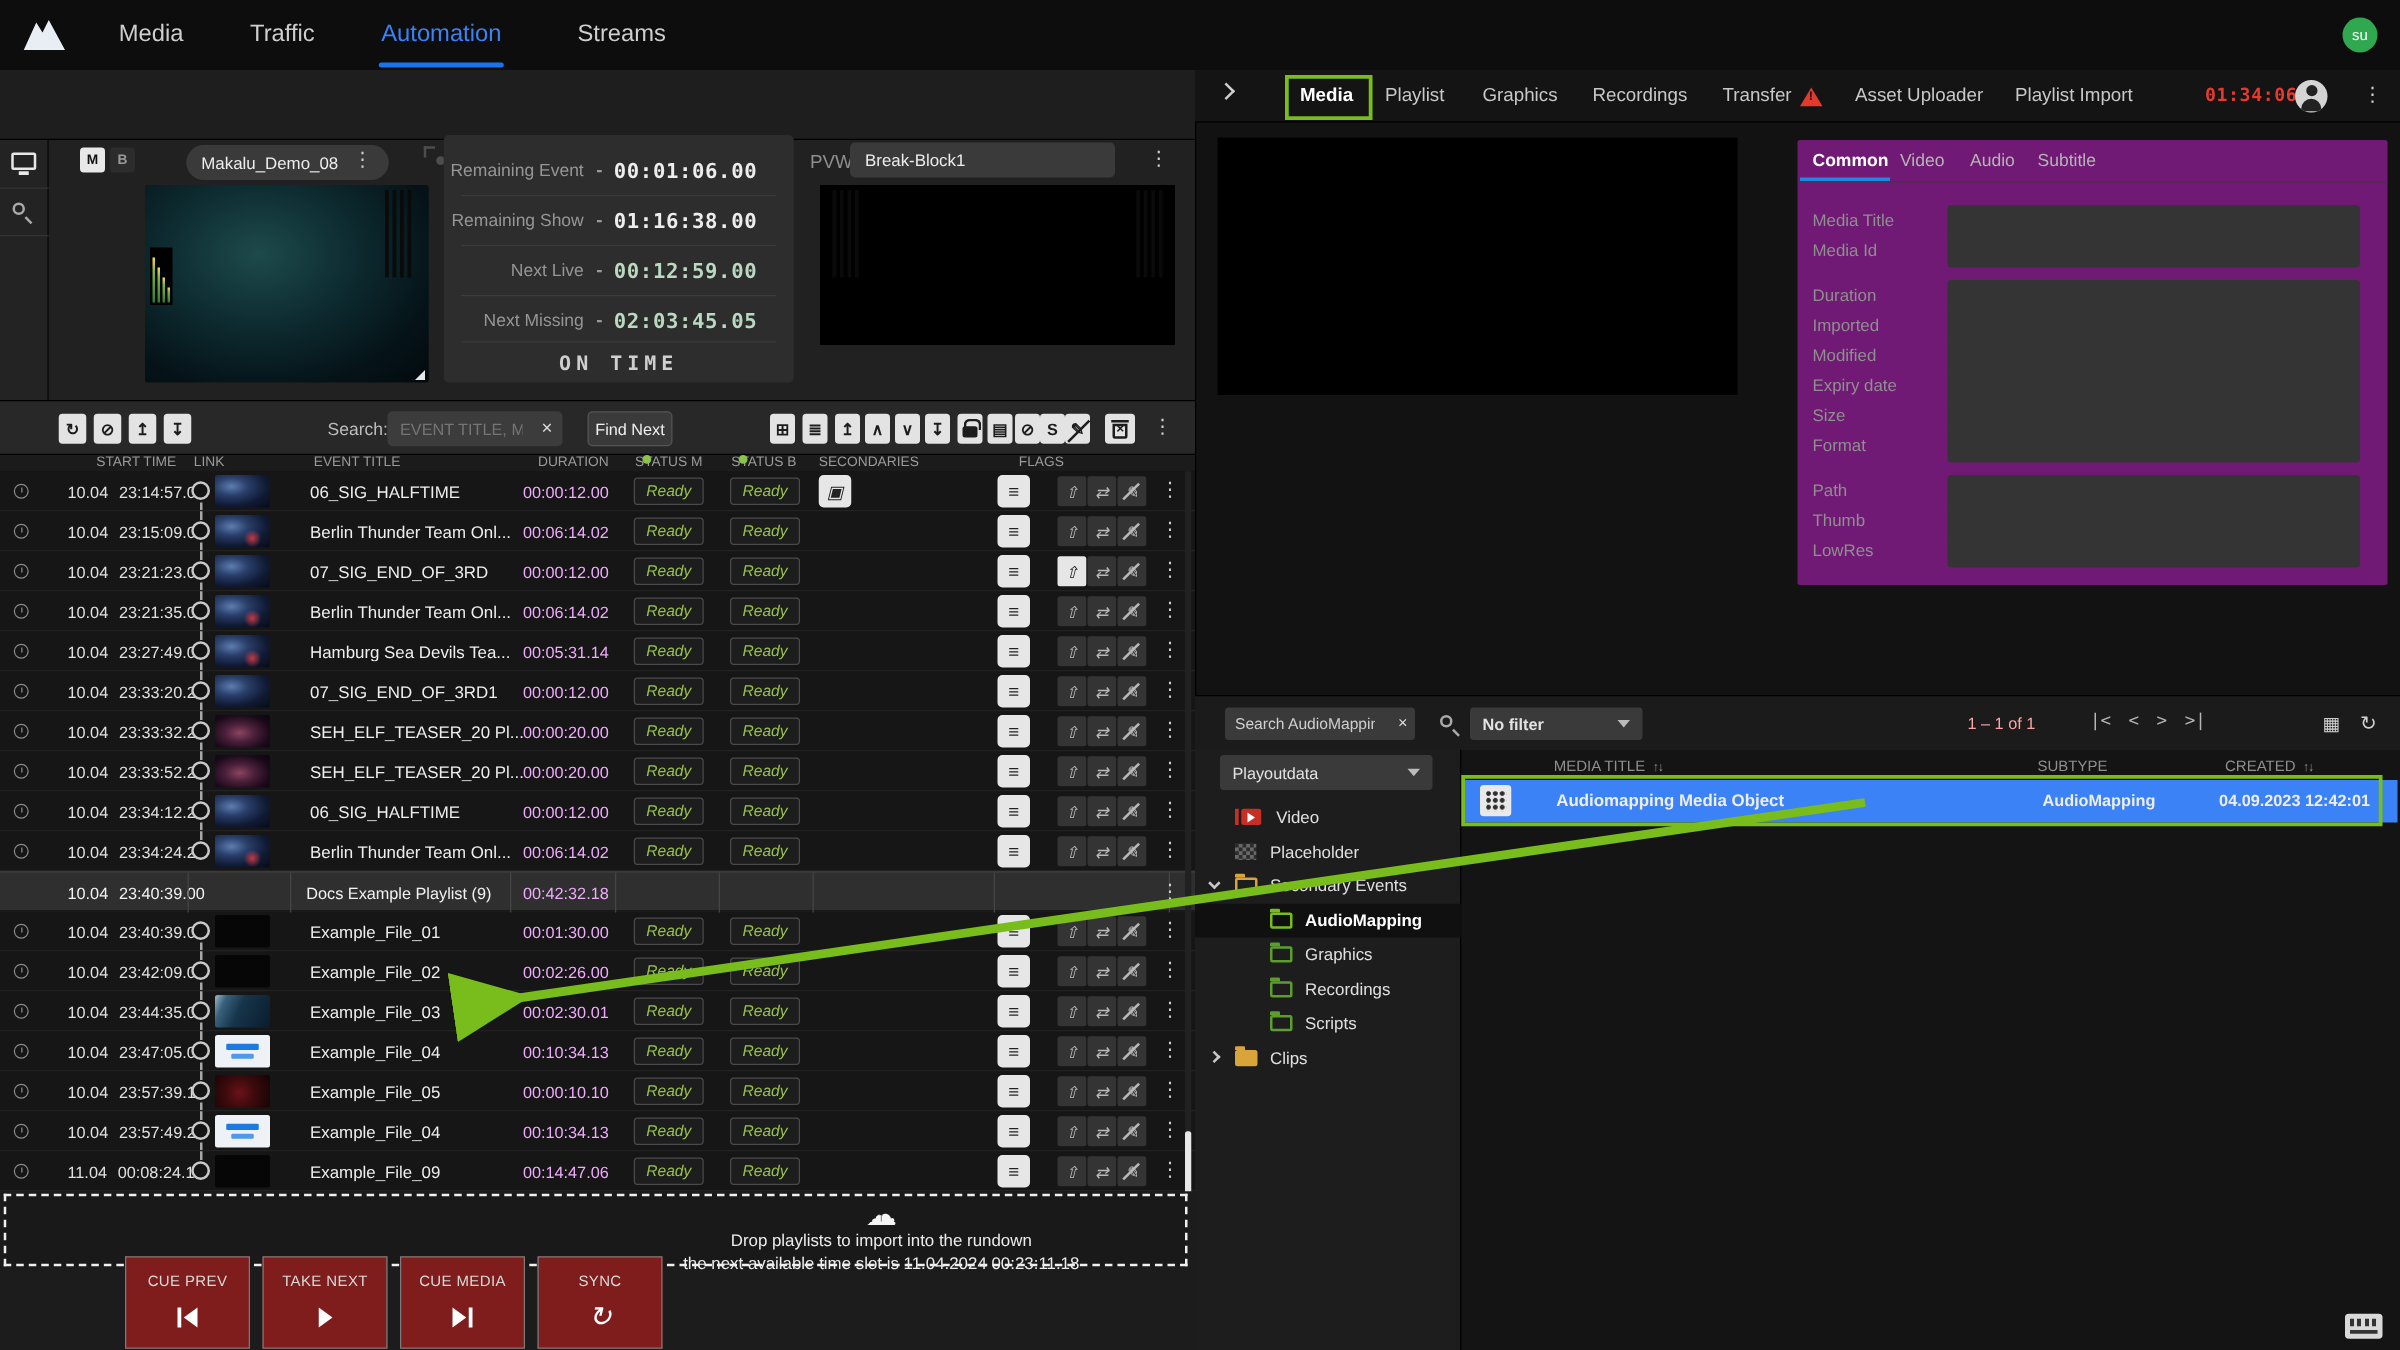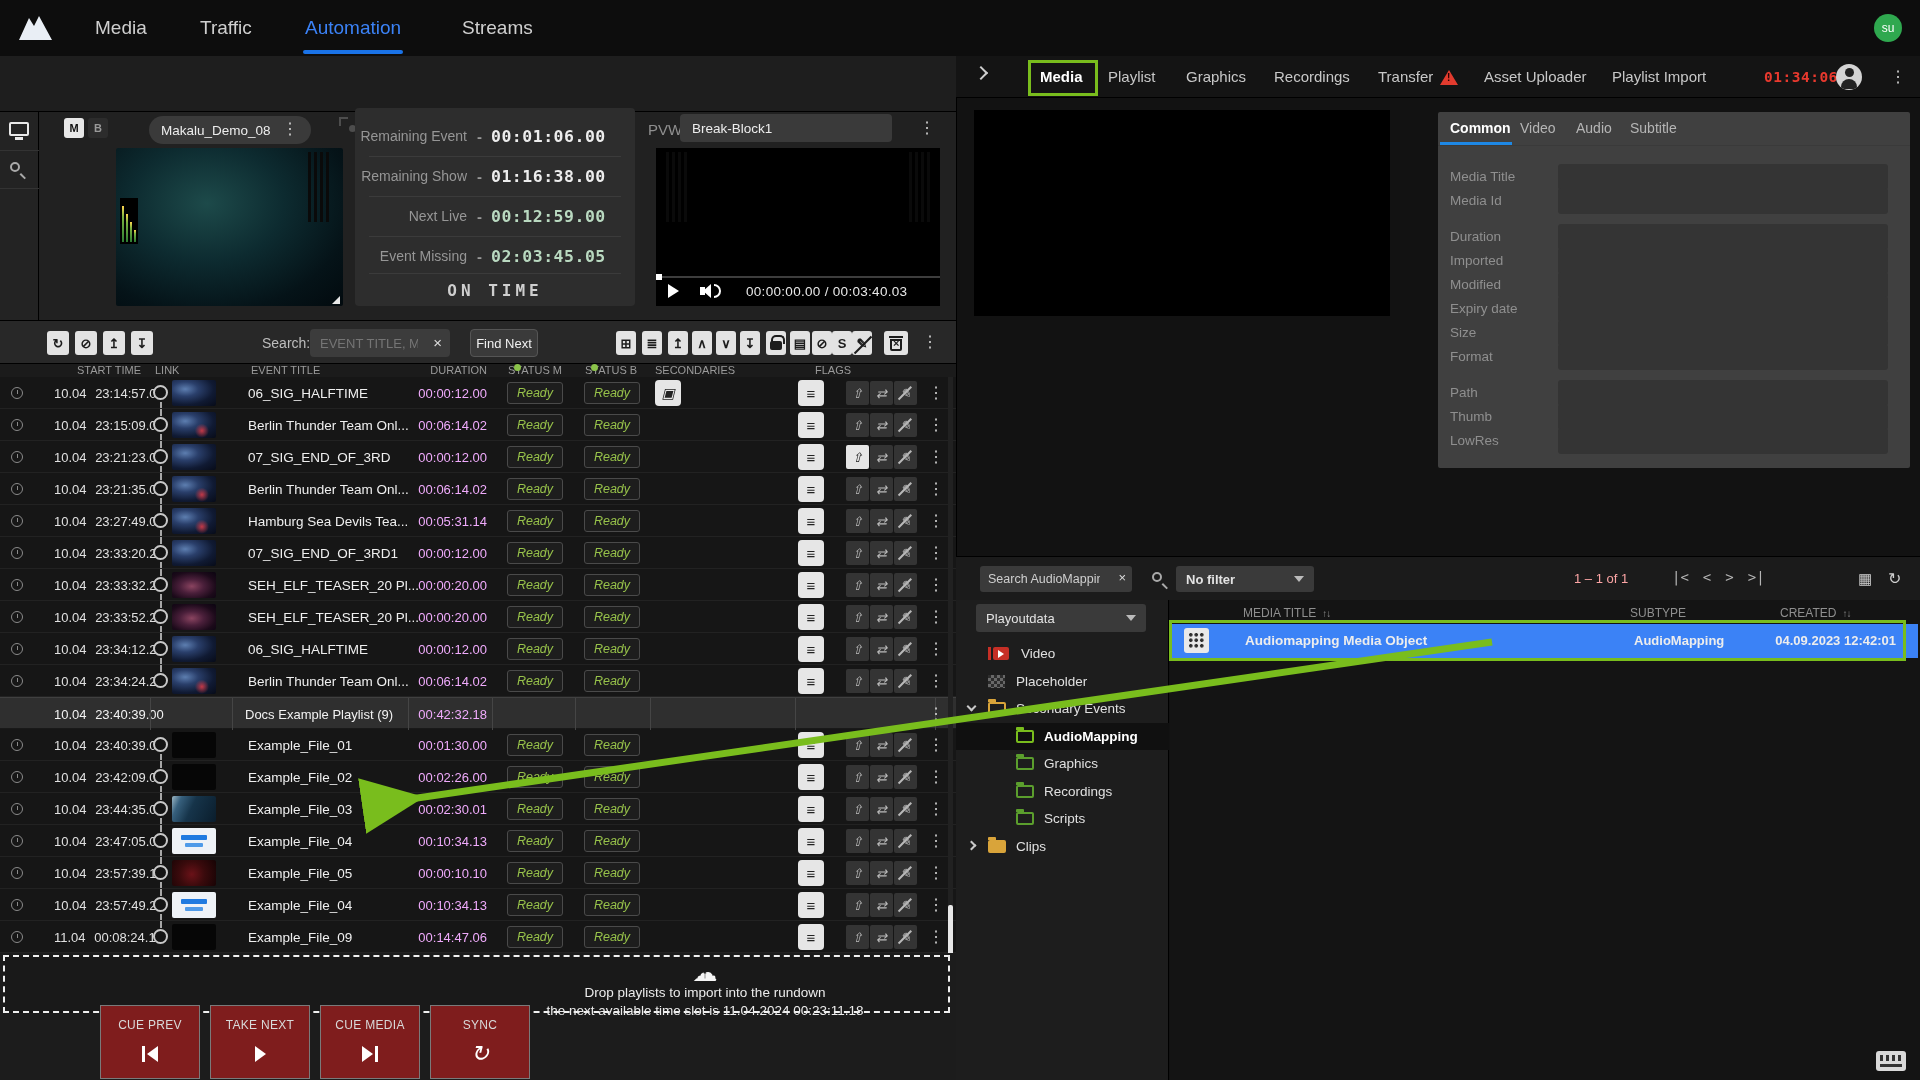--- a/index.html
+++ b/index.html
@@ -188,21 +188,21 @@
         border-bottom:15px solid #e23b2e}
   .warn::after{content:"!";position:absolute;left:-2px;top:2px;font-size:10px;font-weight:700;color:#2a0000}
   .rtimer{position:absolute;top:13px;font-family:"DejaVu Sans Mono",monospace;font-weight:700;font-size:14.5px;color:#e8392e;letter-spacing:.5px}
   .person{position:absolute;top:8px;width:26px;height:26px;border-radius:50%;background:#d4d4d4;overflow:hidden;cursor:pointer}
   .person::before{content:"";position:absolute;left:8.5px;top:4px;width:9px;height:9px;border-radius:50%;background:#222}
   .person::after{content:"";position:absolute;left:5px;top:15px;width:16px;height:10px;border-radius:8px 8px 0 0;background:#222}
 
   .rpreview{position:absolute;left:974px;top:110px;width:416px;height:206px;background:#000}
 
   
-  .meta{position:absolute;left:1438px;top:112px;width:472px;height:356px;background:#404040;border-radius:2px}
+  .meta{position:absolute;left:1438px;top:112px;width:472px;height:356px;background:#701a75;border-radius:2px}
   .mtab{position:absolute;top:8px;font-size:14px;color:#b5b5b5;cursor:pointer}
   .mtab.active{color:#fff;font-weight:700}
   .munder{position:absolute;left:2px;top:30px;width:72px;height:3px;background:#1e88e5}
   .mdiv{position:absolute;left:0;top:33px;width:472px;height:1px;background:#3a3a3a}
   .mfrow{position:absolute;left:0;width:472px;height:26px}
   .mflabel{position:absolute;left:12px;top:5px;font-size:13.5px;color:#8f8f8f}
   .mfinput{position:absolute;left:120px;top:0;width:330px;height:26px;background:#343434;border:none;border-radius:3px;outline:none;color:#ddd;padding:0 8px}
 
   
   .btoolbar{position:absolute;left:956px;top:556px;width:964px;height:44px;background:#1b1b1b;border-top:1px solid #000}
@@ -336,21 +336,21 @@
             <span class="tval mono tone-w">01:16:38.00</span>
           </div>
           <div class="tdiv" style="top: 88px;"></div>
           <div class="trow" style="top: 88px;">
             <span class="tlabel">Next Live</span>
             <span class="tdash">-</span>
             <span class="tval mono tone-g">00:12:59.00</span>
           </div>
           <div class="tdiv" style="top: 128px;"></div>
           <div class="trow" style="top: 128px;">
-            <span class="tlabel">Event Missing</span>
+            <span class="tlabel">Next Missing</span>
             <span class="tdash">-</span>
             <span class="tval mono tone-g">02:03:45.05</span>
           </div>
         </div>
       <div class="tdiv" style="bottom:32px"></div>
       <div class="ontime">ON TIME</div>
     </div>
 
     <div class="pvwlabel">PVW</div>
     <div class="pvwfield">Break-Block1</div>
@@ -361,27 +361,20 @@
           <i></i>
           <i></i>
           <i></i>
         </span>
       <span class="vbars" style="right:10px">
           <i></i>
           <i></i>
           <i></i>
           <i></i>
         </span>
-    </div>
-    <div class="pvwctrl">
-      <div class="progress"></div>
-      <span class="playtri"></span>
-      <span class="spk"></span>
-      <span class="spkarc"></span>
-      <span class="pvwtime">00:00:00.00 / 00:03:40.03</span>
     </div>
   </div>
 
   <div class="ltoolbar">
     <div id="tbleft">
         <span class="tbtn" style="left: 47px;">↻</span>
         <span class="tbtn" style="left: 75px;">⊘</span>
         <span class="tbtn" style="left: 103px;">↥</span>
         <span class="tbtn" style="left: 131px;">↧</span>
       </div>

